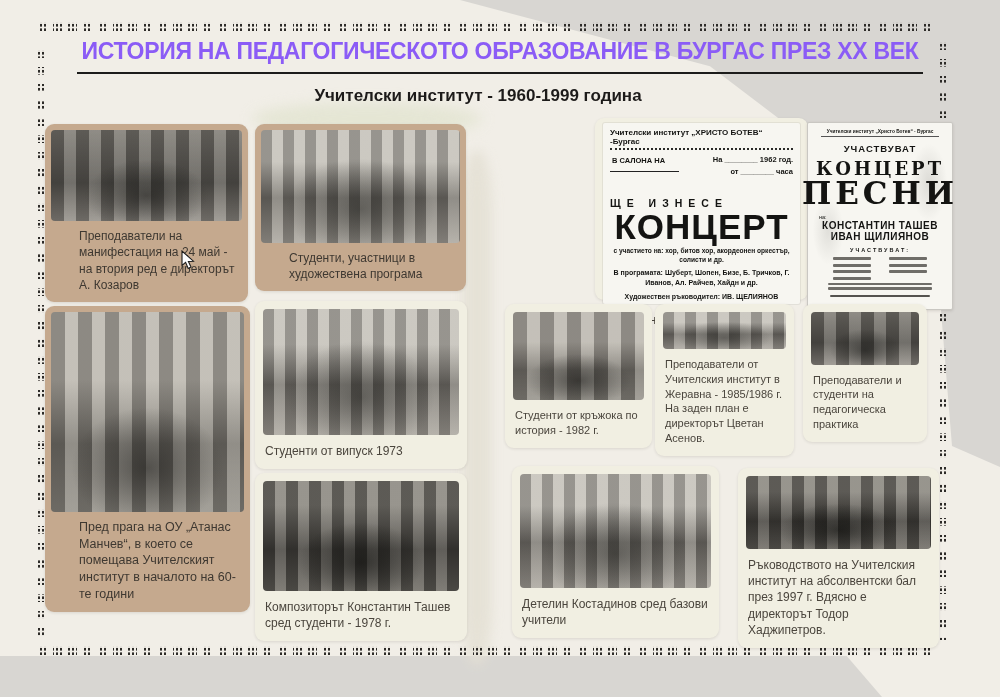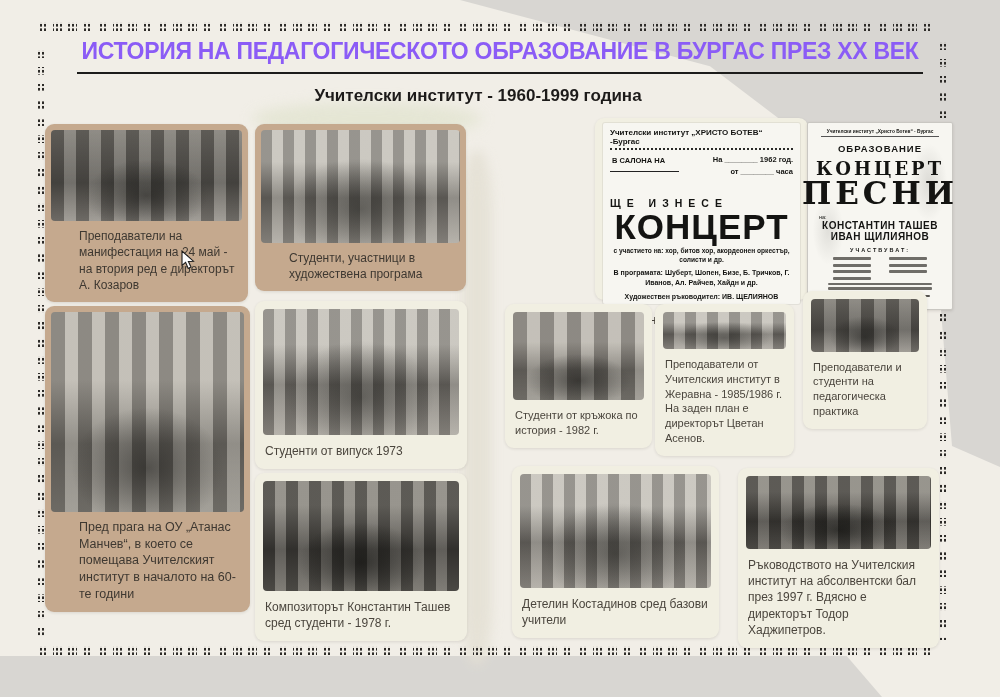--- a/index.html
+++ b/index.html
@@ -137,21 +137,21 @@
       <div class="pl-title">КОНЦЕРТ</div>
       <div class="pl-small">с участието на: хор, битов хор, акордеонен оркестър, солисти и др.</div>
       <div class="pl-prog">В програмата: Шуберт, Шопен, Бизе, Б. Тричков, Г. Иванов, Ал. Райчев, Хайдн и др.</div>
       <div class="pl-dir">Художествен ръководител: ИВ. ЩЕЛИЯНОВ</div>
     </div>
     <div class="caption">Афиши на концерти</div>
   </div>
 
   <div class="poster poster-right" style="left:807px;top:122px;width:130px;height:174px;">
     <div class="pr-head">Учителски институт „Христо Ботев“ - Бургас</div>
-    <div class="pr-repeat">ОБРАЗОВАНИЕ</div>
+    <div class="pr-repeat">УЧАСТВУВАТ</div>
     <div class="pr-t1">КОНЦЕРТ</div>
     <div class="pr-t2">ПЕСНИ</div>
     <div class="pr-pref">на:</div>
     <div class="pr-name">КОНСТАНТИН ТАШЕВ</div>
     <div class="pr-name">ИВАН ЩИЛИЯНОВ</div>
     <div class="pr-part">УЧАСТВУВАТ:</div>
     <div class="pr-cols">
       <div class="pr-col">
         <div class="bar bar-name"></div>
         <div class="bar bar-name"></div>
@@ -187,21 +187,21 @@
   <div class="card card-cream" style="left:505px;top:304px;width:147px;height:144px;">
     <div class="ph ph--wall"></div>
     <div class="caption caption-sm">Студенти от кръжока по история - 1982 г.</div>
   </div>
 
   <div class="card card-cream" style="left:655px;top:304px;width:139px;height:152px;">
     <div class="ph ph--light"></div>
     <div class="caption caption-sm">Преподаватели от Учителския институт в Жеравна - 1985/1986 г. На заден план е директорът Цветан Асенов.</div>
   </div>
 
-  <div class="card card-cream" style="left:803px;top:291px;width:124px;height:138px;">
+  <div class="card card-cream" style="left:803px;top:304px;width:124px;height:138px;">
     <div class="ph"></div>
     <div class="caption caption-sm">Преподаватели и студенти на педагогическа практика</div>
   </div>
 
   <div class="card card-cream" style="left:512px;top:466px;width:207px;height:172px;">
     <div class="ph ph--light"></div>
     <div class="caption">Детелин Костадинов сред базови учители</div>
   </div>
 
   <div class="card card-cream" style="left:738px;top:468px;width:201px;height:180px;">

